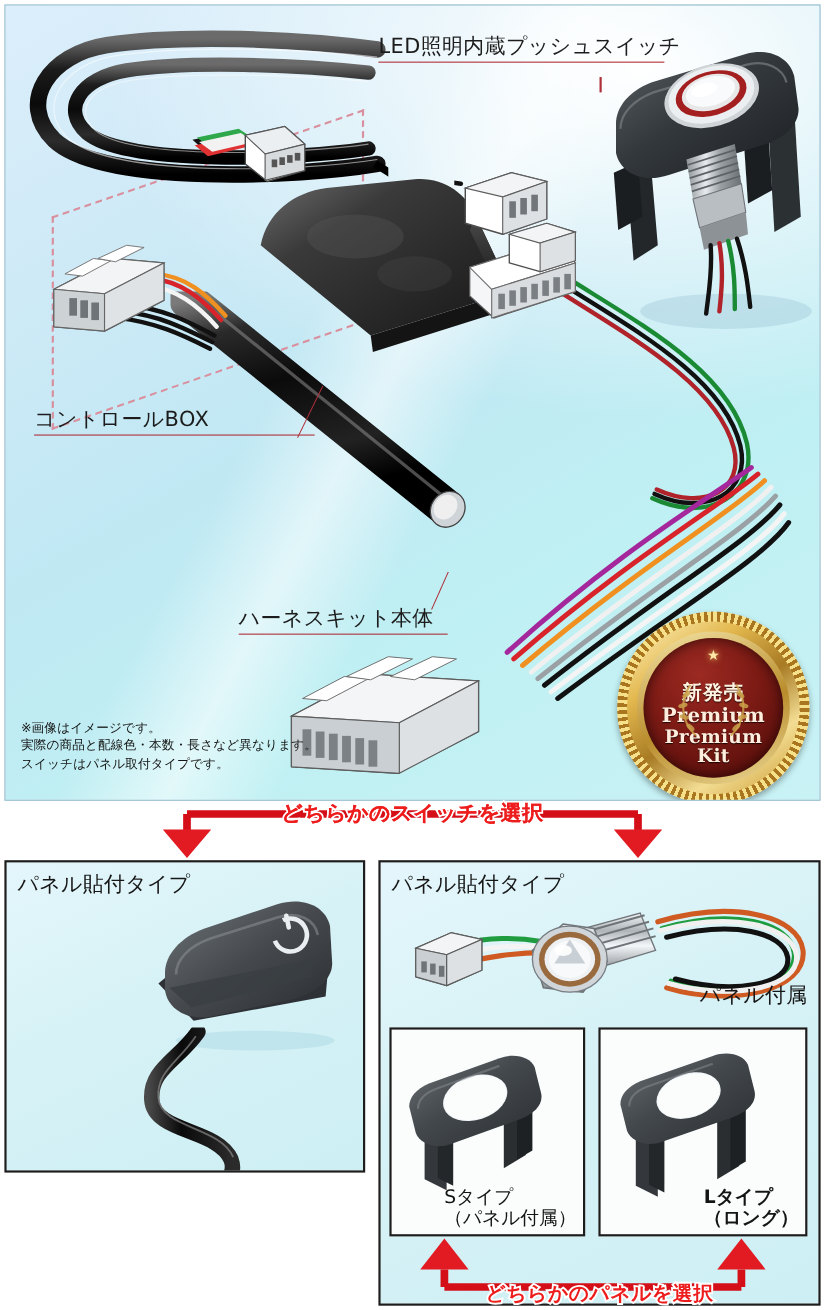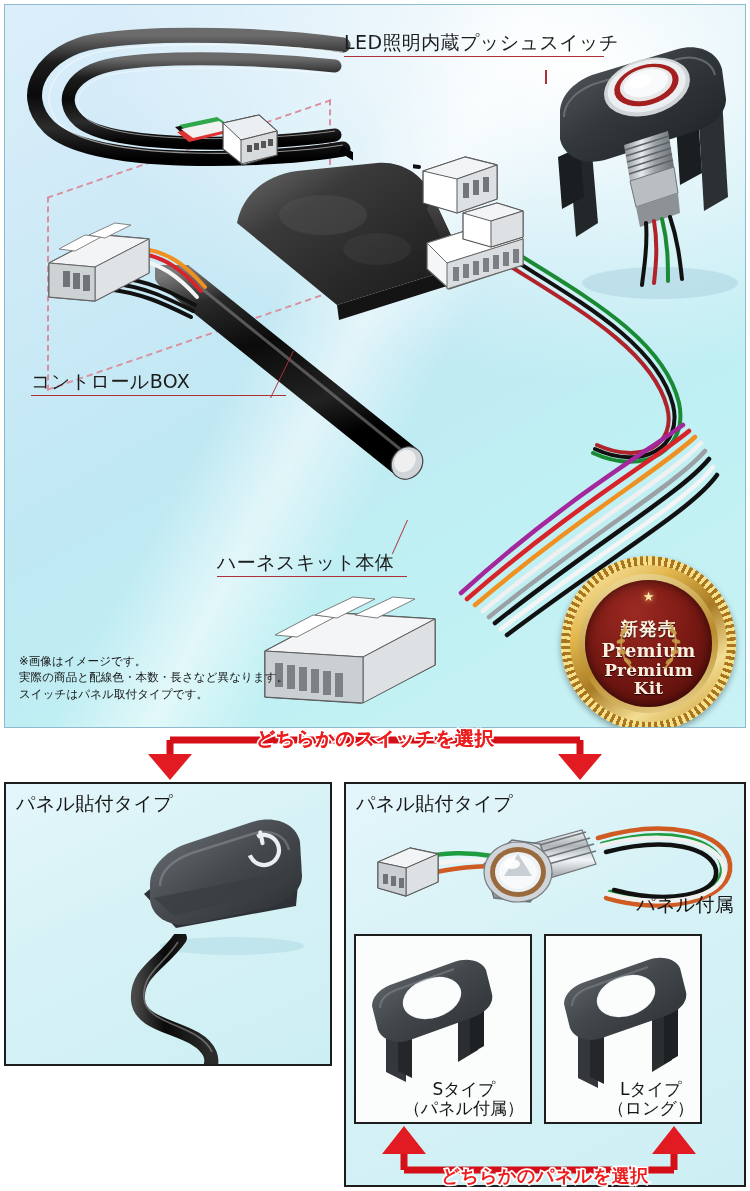--- a/index.html
+++ b/index.html
@@ -135,23 +135,23 @@
     letter-spacing:.3px;
   }
   .note-tape{left:108px;bottom:6px;}
   .note-panel{right:10px;top:108px;text-align:right;}
 
   .subbox{
     position:absolute;box-sizing:border-box;border:2px solid #1d1d1d;
     background:#fbfdfd;overflow:hidden;
   }
   .subbox-s{left:8px;top:150px;width:178px;height:190px;}
-  .subbox-l{left:198px;top:150px;width:158px;height:190px;}
+  .subbox-l{left:198px;top:150px;width:190px;height:190px;font-weight:bold;}
   .sub-label{
-    position:absolute;right:6px;bottom:4px;text-align:center;
+    position:absolute;right:6px;bottom:4px;text-align:left;
     font-size:17px;color:#141414;line-height:1.12;white-space:nowrap;
   }
 
   .sel-wrap2{position:absolute;left:344px;top:1122px;width:402px;height:62px;z-index:60;}
   .sel-label2{
     position:absolute;left:50%;bottom:-4px;transform:translateX(-50%);
     font-size:18px;font-weight:700;color:#ee1d1d;white-space:nowrap;
     letter-spacing:.5px;
   }
   .sel-label2.stroke{-webkit-text-stroke:3.4px #ffffff;z-index:2;}

